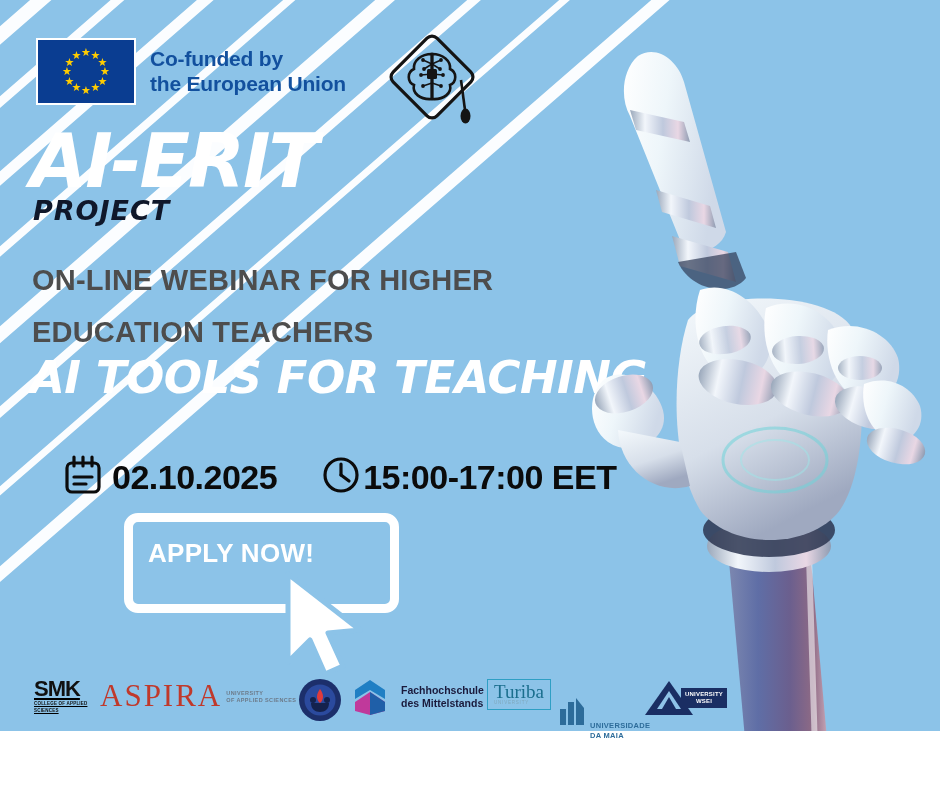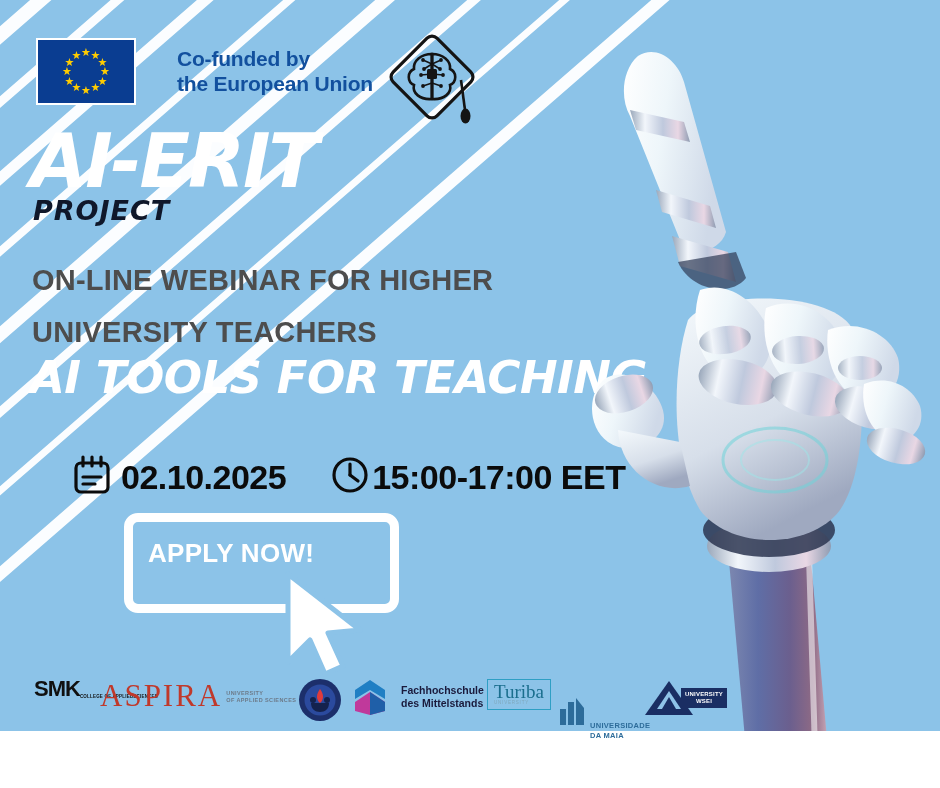--- a/index.html
+++ b/index.html
@@ -17,21 +17,21 @@
            pointer-events:none;}
   .stripe{position:absolute;background:#ffffff;transform-origin:left top;
           transform:rotate(-41deg);border-radius:4px;opacity:.97;}
 
   
   .eu-block{position:absolute;left:36px;top:38px;display:flex;align-items:center;gap:14px;}
   .eu-flag{width:100px;height:67px;background:#0A3D91;position:relative;
            border:2px solid #ffffff;box-sizing:border-box;}
   .eu-star{position:absolute;color:#FFCC00;font-size:11px;line-height:11px;
            width:11px;height:11px;text-align:center;}
-  .eu-text{color:#12509E;font-size:21px;font-weight:bold;line-height:1.16;letter-spacing:-.2px;margin-left:27px;}
+  .eu-text{color:#12509E;font-size:21px;font-weight:bold;line-height:1.16;letter-spacing:-.2px;}
 
   
   .caplogo{position:absolute;left:383px;top:28px;width:110px;height:110px;}
 
   
   .aierit{position:absolute;left:30px;top:124px;color:#ffffff;font-size:74px;
           font-weight:bold;font-style:italic;letter-spacing:-2px;line-height:1;
           font-family:"DejaVu Sans", sans-serif;}
   .project{position:absolute;left:33px;top:197px;color:#0f172a;font-size:27px;
            font-weight:bold;font-style:italic;letter-spacing:1px;line-height:1;
@@ -40,21 +40,21 @@
   .subline{position:absolute;left:32px;color:#4D4D4D;font-size:29px;font-weight:bold;
            letter-spacing:.2px;line-height:1;font-family:"Liberation Sans", sans-serif;}
   .subline.l1{top:266px;}
   .subline.l2{top:318px;}
 
   .bigtitle{position:absolute;left:30px;top:355px;color:#ffffff;font-size:45px;
             font-weight:bold;font-style:italic;letter-spacing:-.5px;line-height:1;
             font-family:"DejaVu Sans", sans-serif;}
 
   
-  .dtrow{position:absolute;left:69px;top:452px;display:flex;align-items:center;}
+  .dtrow{position:absolute;left:60px;top:452px;display:flex;align-items:center;}
   .dt-val{color:#0b0b0b;font-size:34px;font-weight:bold;letter-spacing:-.5px;
           font-family:"Liberation Sans", sans-serif;}
   .ico{display:inline-block;}
 
   
   .applybox{position:absolute;left:124px;top:513px;width:275px;height:100px;
             border:9px solid #ffffff;border-radius:14px;box-sizing:border-box;}
   .applytxt{position:absolute;left:148px;top:538px;color:#ffffff;font-size:26px;
             font-weight:bold;letter-spacing:.3px;font-family:"Liberation Sans", sans-serif;}
   .cursor{position:absolute;left:280px;top:570px;width:110px;height:110px;}
@@ -164,21 +164,21 @@
         </g>
         <path d="M78 52 L82 82" stroke="#141414" stroke-width="2.6" fill="none"></path>
         <ellipse cx="82.5" cy="88" rx="5" ry="7.5" fill="#141414"></ellipse>
       </svg>
     </div>
 
     <div class="aierit">AI-ERIT</div>
     <div class="project">PROJECT</div>
 
     <div class="subline l1">ON-LINE WEBINAR FOR HIGHER</div>
-    <div class="subline l2">UNIVERSITY TEACHERS</div>
+    <div class="subline l2">EDUCATION TEACHERS</div>
 
     <div class="bigtitle">AI TOOLS FOR TEACHING</div>
 
     <div class="dtrow">
       <span class="ico">
         <svg width="46" height="46" viewBox="0 0 46 46">
           <rect x="7" y="11" width="32" height="29" rx="5" fill="none" stroke="#0b0b0b" stroke-width="3.2"></rect>
           <line x1="14" y1="5" x2="14" y2="14" stroke="#0b0b0b" stroke-width="3.2" stroke-linecap="round"></line>
           <line x1="23" y1="5" x2="23" y2="14" stroke="#0b0b0b" stroke-width="3.2" stroke-linecap="round"></line>
           <line x1="32" y1="5" x2="32" y2="14" stroke="#0b0b0b" stroke-width="3.2" stroke-linecap="round"></line>
@@ -286,21 +286,21 @@
           <ellipse cx="238" cy="360" rx="26" ry="14" fill="url(#gchrome)" transform="rotate(-4 238 360)"></ellipse>
           <ellipse cx="300" cy="378" rx="22" ry="12" fill="url(#gchrome)"></ellipse>
         </g>
       </svg>
     </div>
 
   </div>
 
   <div class="logos">
 
-    <div class="logo" style="left:34px;top:2px;flex-direction:row;align-items:flex-end;">
+    <div class="logo" style="left:34px;top:2px;flex-direction:column;align-items:flex-start;text-decoration:underline;">
       <div class="smk-mark">SMK</div>
       <div class="smk-sub">COLLEGE OF APPLIED</div>
       <div class="smk-sub">SCIENCES</div>
     </div>
 
     <div class="logo" style="left:100px;top:4px;align-items:flex-start;">
       <div class="aspira-mark">ASPIRA</div>
       <div style="margin-left:4px;margin-top:10px;">
         <div class="aspira-sub">UNIVERSITY</div>
         <div class="aspira-sub">OF APPLIED SCIENCES</div>

